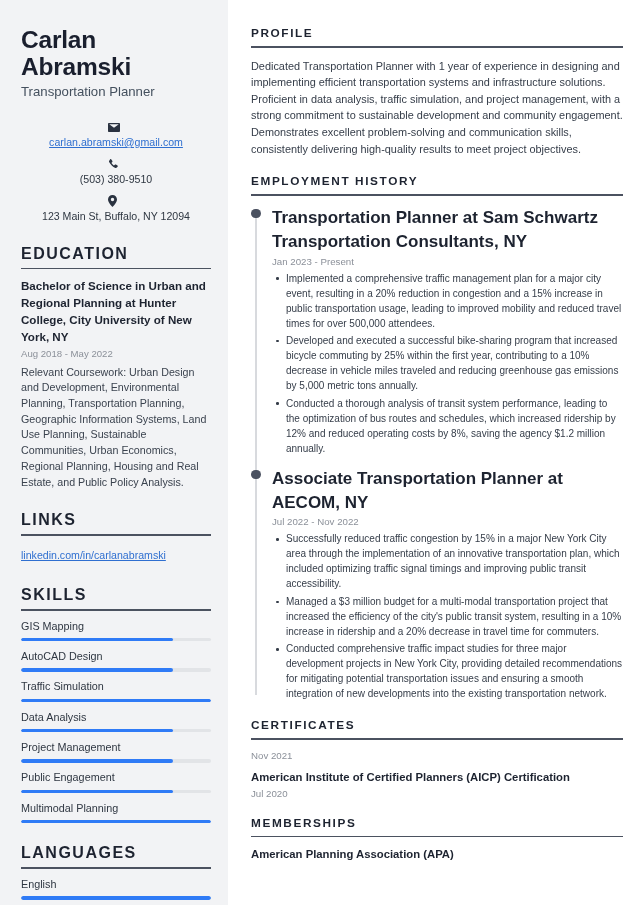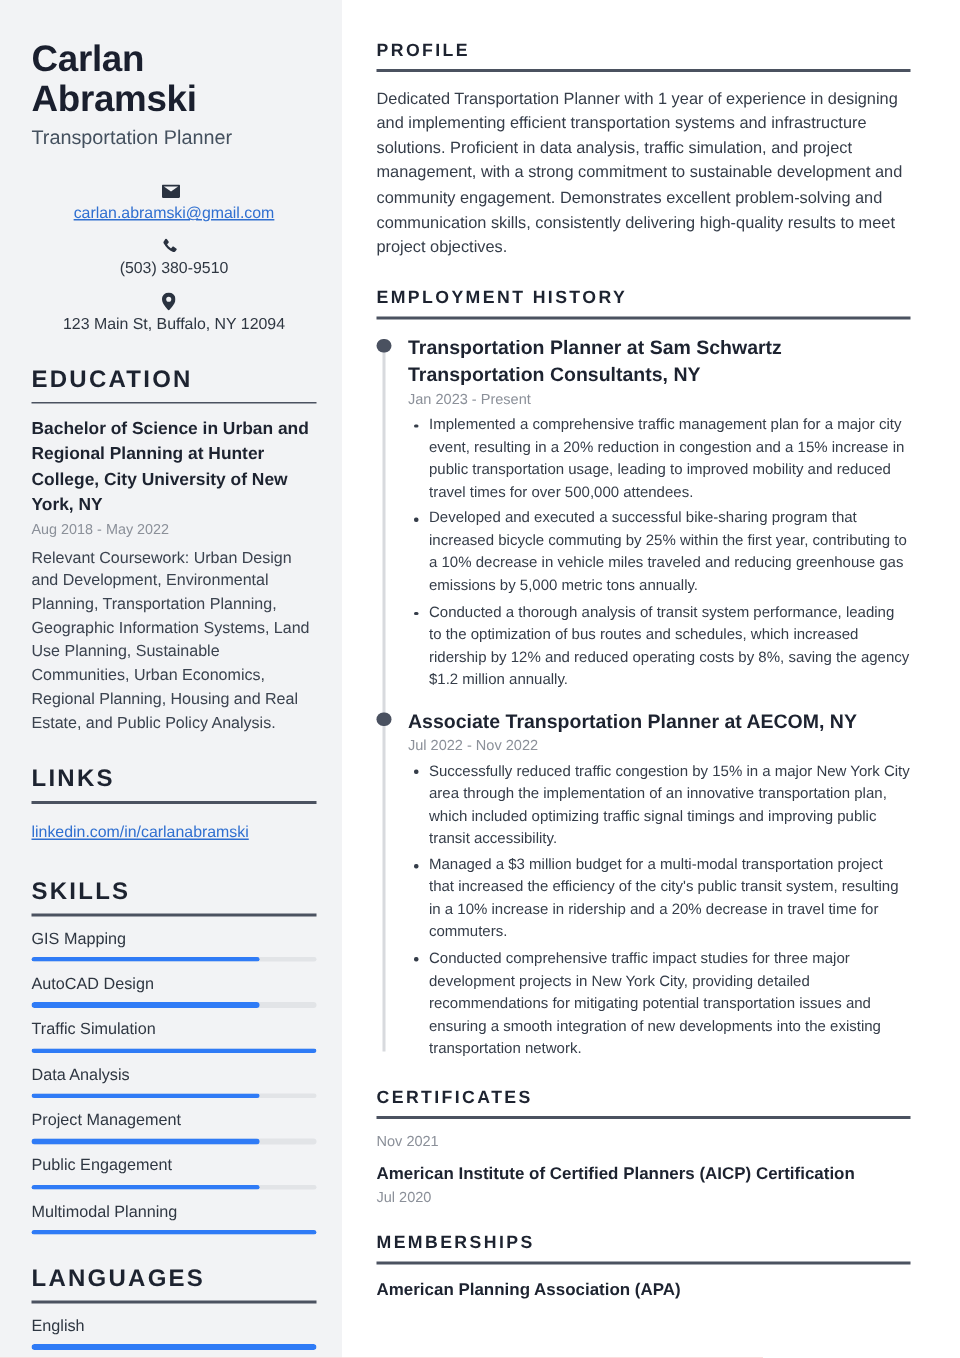--- a/index.html
+++ b/index.html
@@ -10,21 +10,21 @@
     background: #ffffff;
     font-family: "Liberation Sans", sans-serif;
     overflow: hidden;
   }
 
   .resume {
     position: relative;
     width: 640px;
     height: 905px;
     display: flex;
-    background: #ef4444;
+    background: #3b82f6;
   }
 
   
   .sidebar {
     width: 228px;
     flex: 0 0 228px;
     background: #f2f3f5;
     padding: 26px 17px 0 21px;
   }
 
@@ -134,21 +134,21 @@
   .meter-fill {
     height: 100%;
     background: #2f7bf6;
     border-radius: 2px;
   }
 
   
   .main {
     flex: 1 1 auto;
     background: #ffffff;
-    padding: 26px 33px 0 23px;
+    padding: 26px 17px 0 23px;
   }
 
   .main-sec { margin-bottom: 17px; }
 
   .main-head {
     font-size: 11.8px;
     font-weight: bold;
     letter-spacing: 1.6px;
     color: #1d2330;
     text-transform: uppercase;
@@ -190,21 +190,21 @@
     position: absolute;
     left: 0;
     top: 3px;
     width: 9.5px;
     height: 9.5px;
     border-radius: 50%;
     background: #4a5160;
   }
 
   .job-role {
-    font-size: 13px;
+    font-size: 17px;
     font-weight: bold;
     color: #1d2330;
     line-height: 1.42;
   }
   .job-date {
     font-size: 9.7px;
     color: #8b9099;
     margin-top: 1.5px;
     margin-bottom: 4px;
   }

